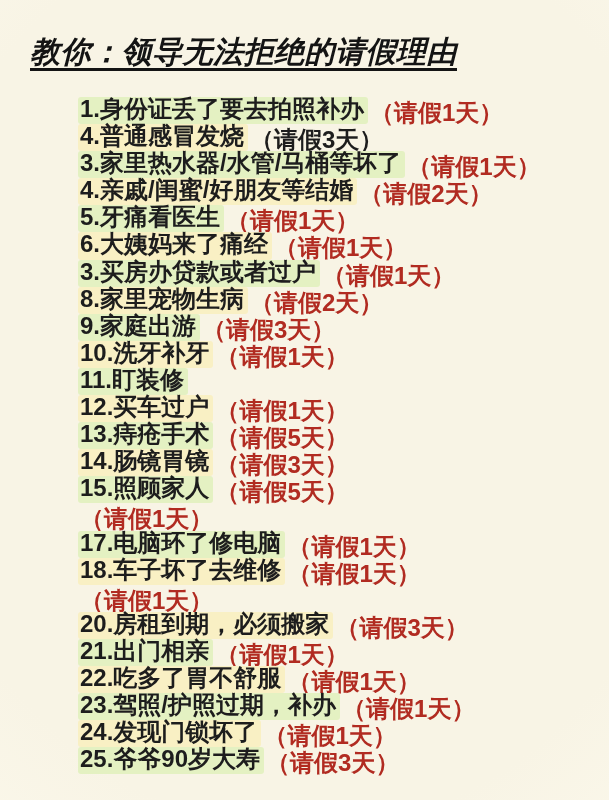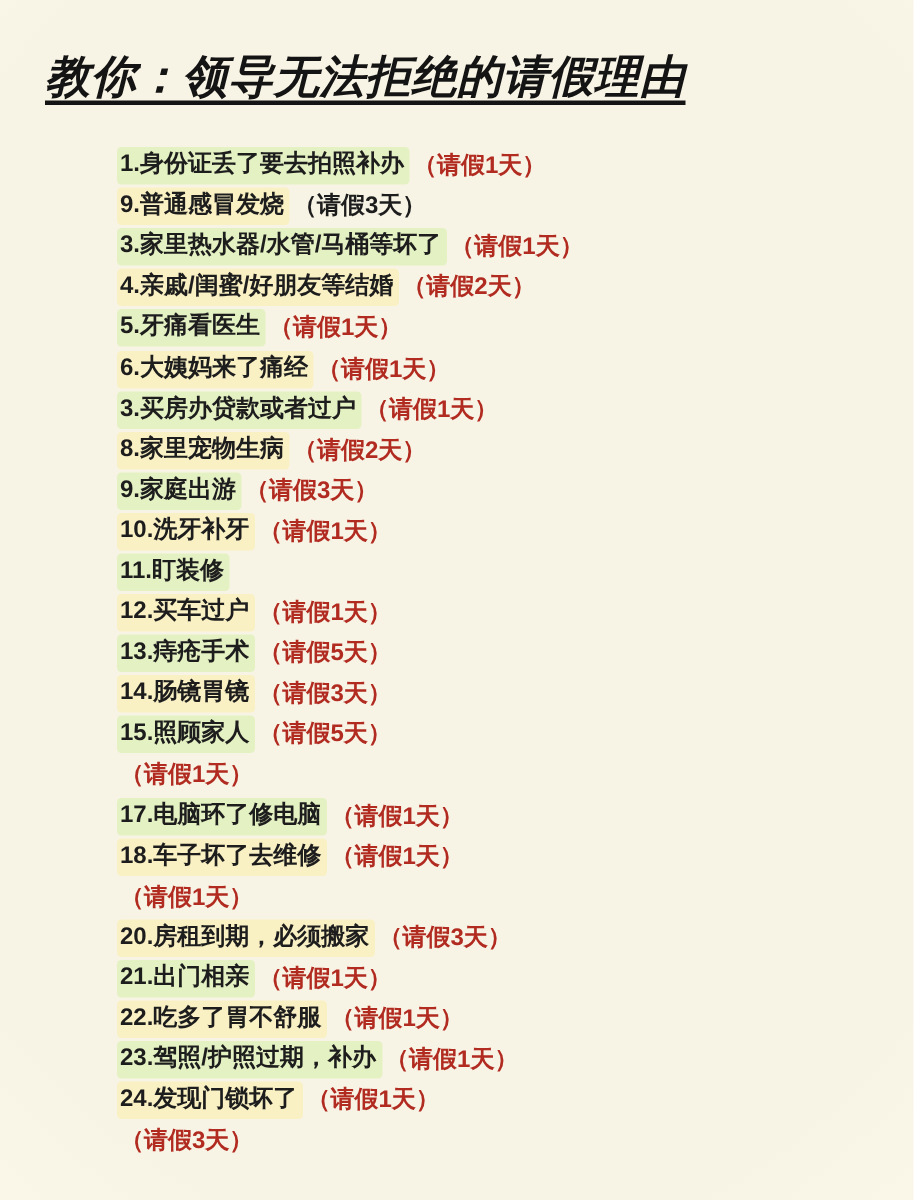--- a/index.html
+++ b/index.html
@@ -33,23 +33,22 @@
     color:var(--title-ink);
     text-decoration:underline;
     text-decoration-thickness:3px;
     text-underline-offset:6px;
     padding-right:4px;
   }
   .list{display:block;}
   .row{
     height:27.1px;
     display:flex;
-    align-items:center;
     white-space:nowrap;
-    font-size:16px;
+    font-size:24px;
     font-weight:600;
     color:var(--ink);
     padding-left:48px;
   }
   .hl{
     display:inline-block;
     padding:1px 4px 2px 2px;
     border-radius:3px;
     line-height:22px;
   }
@@ -66,21 +65,21 @@
 <body>
 
 <div class="poster">
   <h1 class="title">教你：领导无法拒绝的请假理由</h1>
   <div class="list" id="list">
       <div class="row">
         <span class="hl green">1.身份证丢了要去拍照补办</span>
         <span class="dur red">（请假1天）</span>
       </div>
       <div class="row">
-        <span class="hl yellow">9.普通感冒发烧</span>
+        <span class="hl yellow">4.普通感冒发烧</span>
         <span class="dur dark">（请假3天）</span>
       </div>
       <div class="row">
         <span class="hl green">3.家里热水器/水管/马桶等坏了</span>
         <span class="dur red">（请假1天）</span>
       </div>
       <div class="row">
         <span class="hl yellow">4.亲戚/闺蜜/好朋友等结婚</span>
         <span class="dur red">（请假2天）</span>
       </div>
@@ -155,16 +154,17 @@
       </div>
       <div class="row">
         <span class="hl green">23.驾照/护照过期，补办</span>
         <span class="dur red">（请假1天）</span>
       </div>
       <div class="row">
         <span class="hl yellow">24.发现门锁坏了</span>
         <span class="dur red">（请假1天）</span>
       </div>
       <div class="row">
+        <span class="hl green">25.爷爷90岁大寿</span>
         <span class="dur red">（请假3天）</span>
       </div>
     </div>
 </div>
 
 </body></html>

